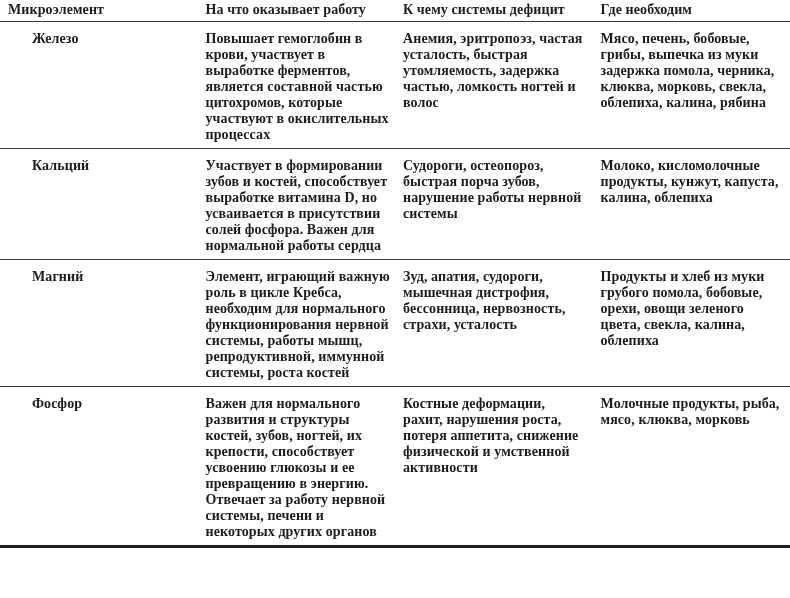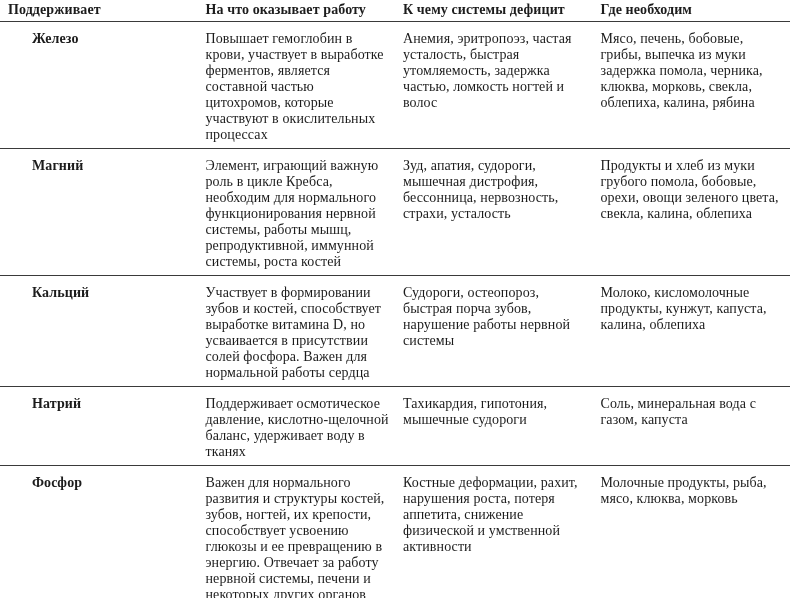--- a/index.html
+++ b/index.html
@@ -32,20 +32,21 @@
     table-layout: fixed;
   }
   table.micro-table col { width: 25%; }
   th, td {
     text-align: left;
     vertical-align: top;
     font-size: 14px;
     line-height: 16px;
     padding: 9px 5px 5px 8px;
     letter-spacing: 0.1px;
+    font-weight: bold;
   }
   thead th {
     font-weight: bold;
     padding: 2px 5px 3px 8px;
     border-bottom: 1px solid var(--rule);
   }
   tbody tr td {
     border-bottom: 1px solid var(--rule);
   }
   tbody tr:last-child td {
@@ -62,50 +63,44 @@
 <div class="page">
   <table class="micro-table">
     <colgroup>
       <col>
         <col>
         <col>
         <col>
     </colgroup>
     <thead>
       <tr>
-        <th>Поддерживает</th>
+        <th>Микроэлемент</th>
         <th>На что оказывает работу</th>
         <th>К чему системы дефицит</th>
         <th>Где необходим</th>
       </tr>
     </thead>
     <tbody>
       <tr>
         <td class="element-name">Железо</td>
         <td>Повышает гемоглобин в крови, участвует в выработке ферментов, является составной частью цитохромов, которые участвуют в окислительных процессах</td>
         <td>Анемия, эритропоэз, частая усталость, быстрая утомляемость, задержка частью, ломкость ногтей и волос</td>
         <td>Мясо, печень, бобовые, грибы, выпечка из муки задержка помола, черника, клюква, морковь, свекла, облепиха, калина, рябина</td>
       </tr>
       <tr>
-        <td class="element-name">Магний</td>
-        <td>Элемент, играющий важную роль в цикле Кребса, необходим для нормального функционирования нервной системы, работы мышц, репродуктивной, иммунной системы, роста костей</td>
-        <td>Зуд, апатия, судороги, мышечная дистрофия, бессонница, нервозность, страхи, усталость</td>
-        <td>Продукты и хлеб из муки грубого помола, бобовые, орехи, овощи зеленого цвета, свекла, калина, облепиха</td>
-      </tr>
-      <tr>
         <td class="element-name">Кальций</td>
         <td>Участвует в формировании зубов и костей, способствует выработке витамина D, но усваивается в присутствии солей фосфора. Важен для нормальной работы сердца</td>
         <td>Судороги, остеопороз, быстрая порча зубов, нарушение работы нервной системы</td>
         <td>Молоко, кисломолочные продукты, кунжут, капуста, калина, облепиха</td>
       </tr>
       <tr>
-        <td class="element-name">Натрий</td>
-        <td>Поддерживает осмотическое давление, кислотно-щелочной баланс, удерживает воду в тканях</td>
-        <td>Тахикардия, гипотония, мышечные судороги</td>
-        <td>Соль, минеральная вода с газом, капуста</td>
+        <td class="element-name">Магний</td>
+        <td>Элемент, играющий важную роль в цикле Кребса, необходим для нормального функционирования нервной системы, работы мышц, репродуктивной, иммунной системы, роста костей</td>
+        <td>Зуд, апатия, судороги, мышечная дистрофия, бессонница, нервозность, страхи, усталость</td>
+        <td>Продукты и хлеб из муки грубого помола, бобовые, орехи, овощи зеленого цвета, свекла, калина, облепиха</td>
       </tr>
       <tr>
         <td class="element-name">Фосфор</td>
         <td>Важен для нормального развития и структуры костей, зубов, ногтей, их крепости, способствует усвоению глюкозы и ее превращению в энергию. Отвечает за работу нервной системы, печени и некоторых других органов</td>
         <td>Костные деформации, рахит, нарушения роста, потеря аппетита, снижение физической и умственной активности</td>
         <td>Молочные продукты, рыба, мясо, клюква, морковь</td>
       </tr>
     </tbody>
   </table>
 </div>

